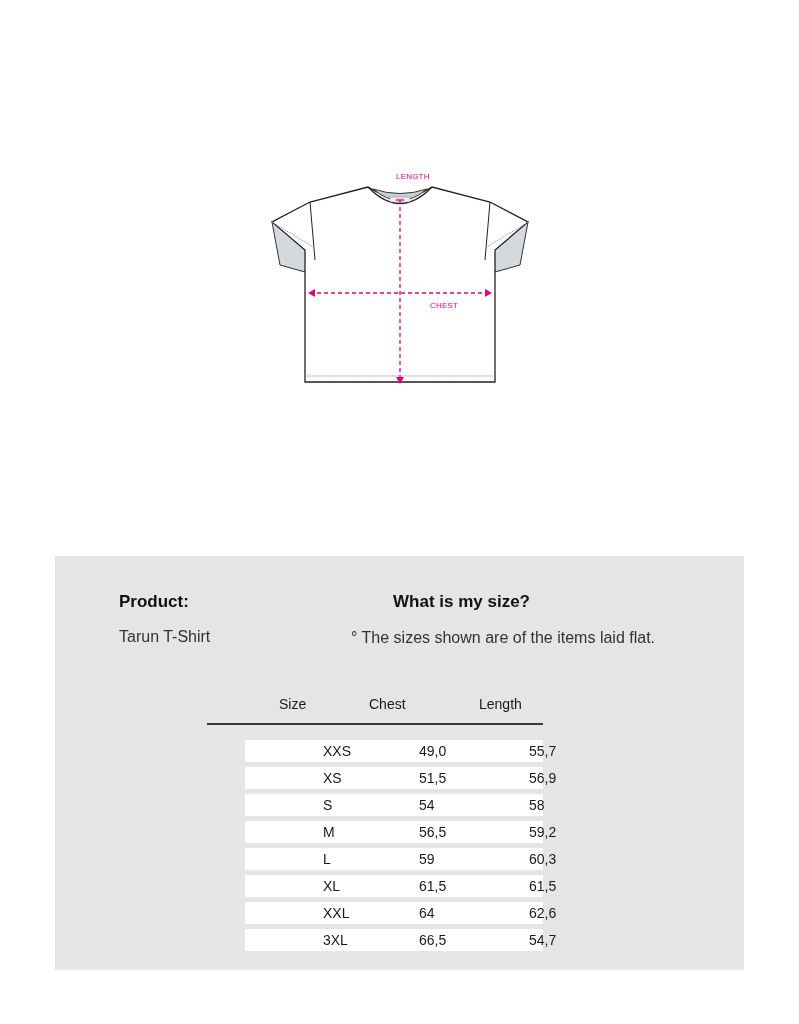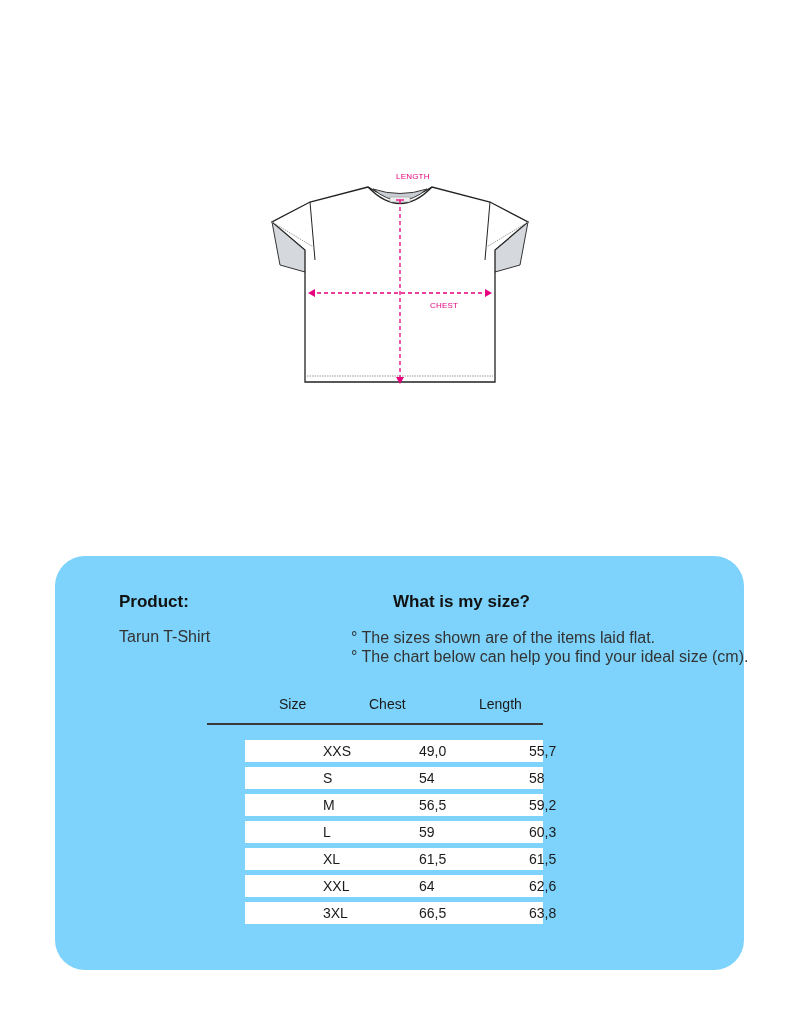--- a/index.html
+++ b/index.html
@@ -9,21 +9,21 @@
     }
     .illustration { position: absolute; left: 260px; top: 160px; width: 280px; height: 230px; }
     .illustration svg { display: block; }
     .label-length, .label-chest {
       position: absolute; font-size: 8px; color: #e6007e; letter-spacing: 0.2px;
     }
     .label-length { left: 396px; top: 172px; }
     .label-chest { left: 430px; top: 301px; }
 
     .panel {
-      position: absolute; left: 55px; top: 556px; width: 689px; height: 414px; background: #7dd3fc; border-radius: 30px;
+      position: absolute; left: 55px; top: 556px; width: 689px; height: 414px; background: #e5e5e5;
     }
     .product-title, .size-title {
       position: absolute; font-size: 17px; font-weight: bold; color: #111;
     }
     .product-title { left: 64px; top: 36px; }
     .size-title { left: 296px; top: 36px; margin-left: 42px; }
     .product-name {
       position: absolute; left: 64px; top: 72px; font-size: 16px; color: #333;
     }
     .notes { position: absolute; left: 296px; top: 72px; font-size: 16px; color: #333; line-height: 19px; }
@@ -76,34 +76,38 @@
 </div>
 <div class="label-length">LENGTH</div>
 <div class="label-chest">CHEST</div>
 
 <div class="panel">
   <div class="product-title">Product:</div>
   <div class="product-name">Tarun T-Shirt</div>
   <div class="size-title">What is my size?</div>
   <div class="notes">
     <span class="note">° The sizes shown are of the items laid flat.</span>
-    <span class="note">° The chart below can help you find your ideal size (cm).</span>
   </div>
 
   <div class="table">
     <div class="thead">
       <span class="th c-size">Size</span>
       <span class="th c-chest">Chest</span>
       <span class="th c-length">Length</span>
     </div>
     <div class="tbody">
       <div class="tr">
         <span class="td c-size">XXS</span>
         <span class="td c-chest">49,0</span>
         <span class="td c-length">55,7</span>
+      </div>
+      <div class="tr">
+        <span class="td c-size">XS</span>
+        <span class="td c-chest">51,5</span>
+        <span class="td c-length">56,9</span>
       </div>
       <div class="tr">
         <span class="td c-size">S</span>
         <span class="td c-chest">54</span>
         <span class="td c-length">58</span>
       </div>
       <div class="tr">
         <span class="td c-size">M</span>
         <span class="td c-chest">56,5</span>
         <span class="td c-length">59,2</span>
@@ -119,17 +123,17 @@
         <span class="td c-length">61,5</span>
       </div>
       <div class="tr">
         <span class="td c-size">XXL</span>
         <span class="td c-chest">64</span>
         <span class="td c-length">62,6</span>
       </div>
       <div class="tr">
         <span class="td c-size">3XL</span>
         <span class="td c-chest">66,5</span>
-        <span class="td c-length">63,8</span>
+        <span class="td c-length">54,7</span>
       </div>
     </div>
   </div>
 </div>
 
 </body></html>

